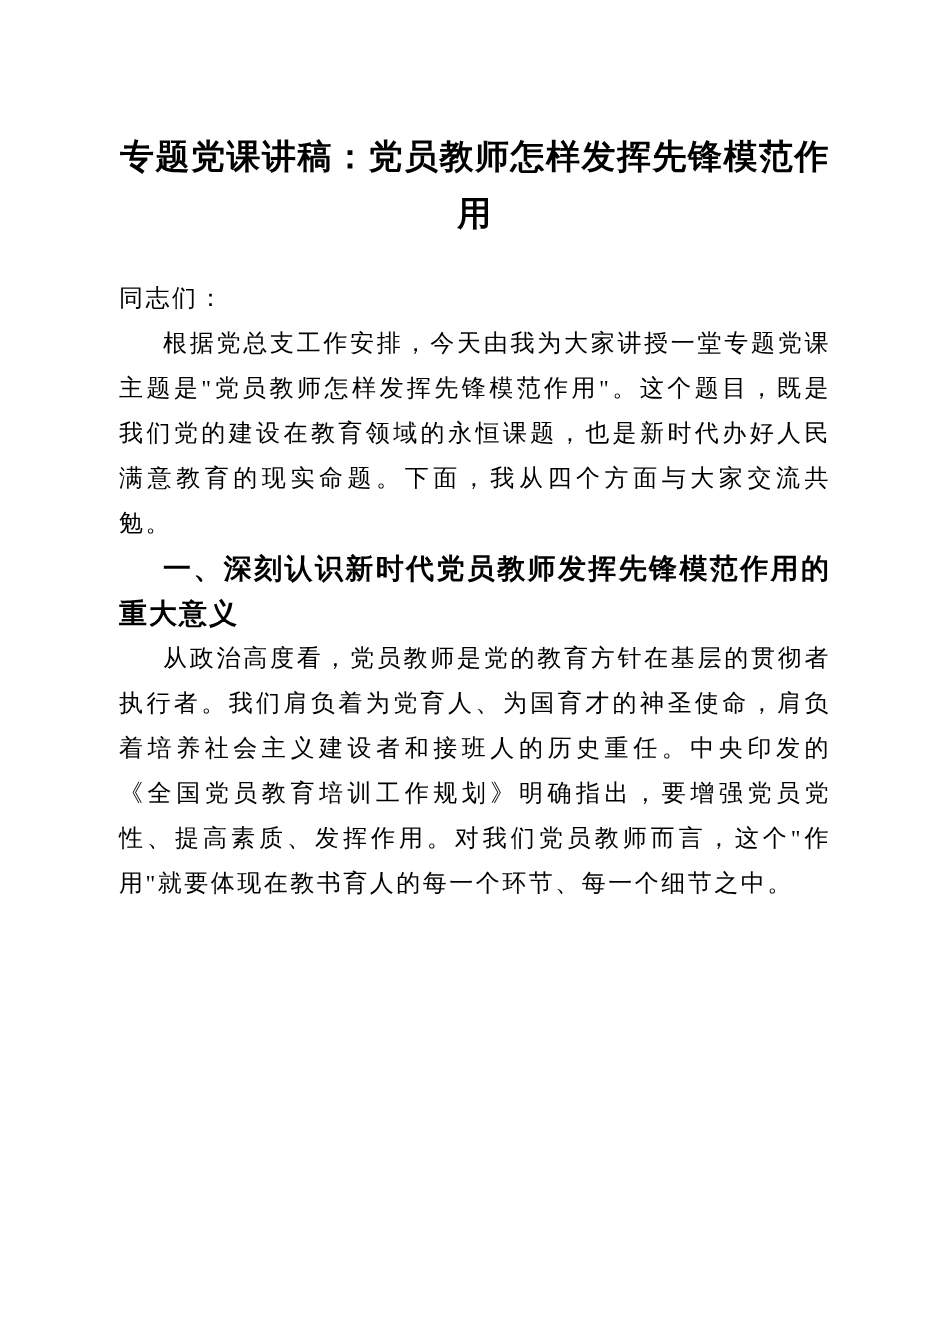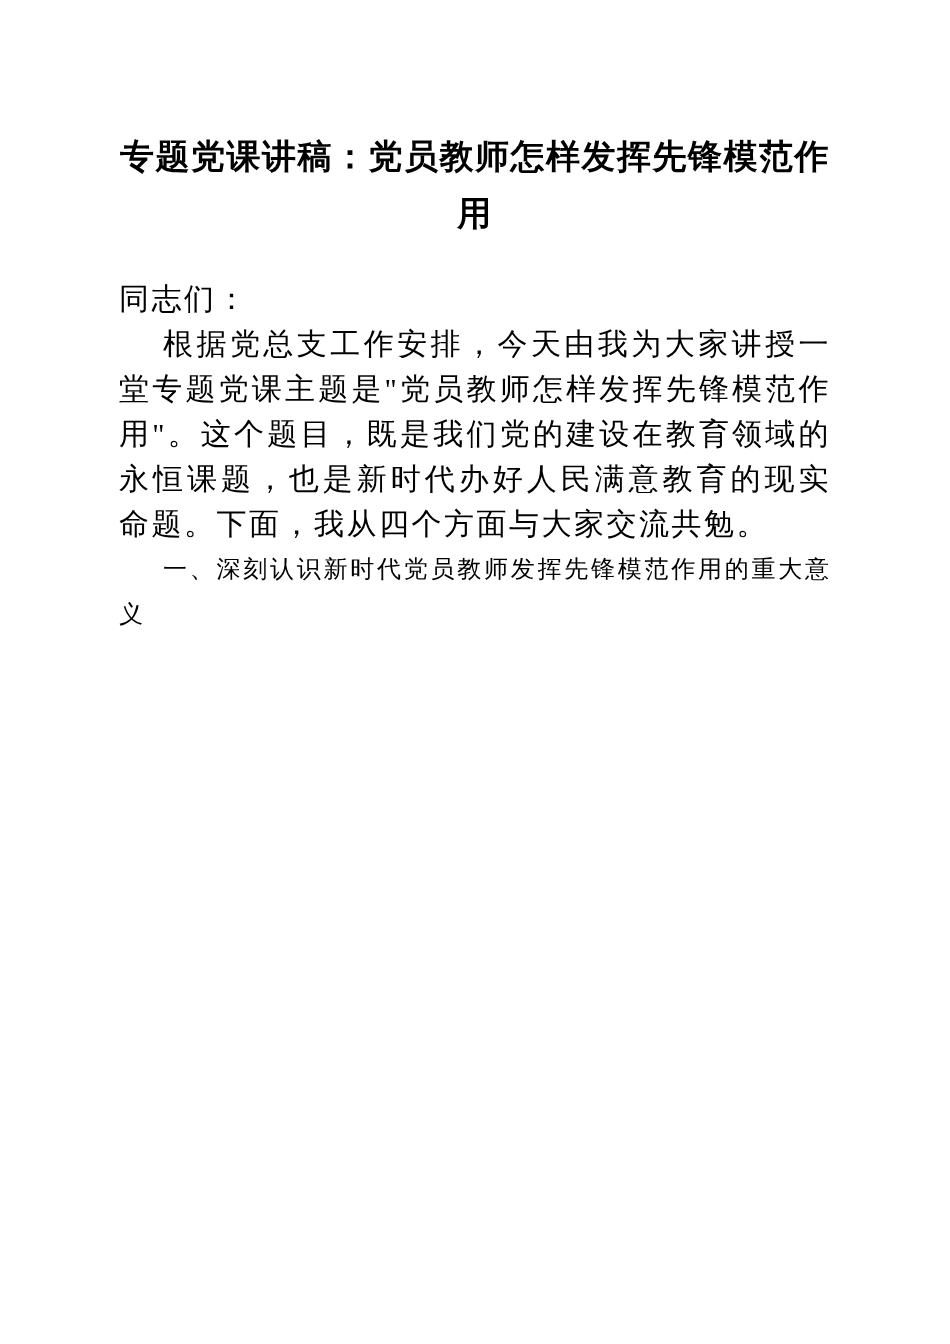--- a/index.html
+++ b/index.html
@@ -22,46 +22,47 @@
     font-weight: bold;
     font-size: 34px;
     line-height: 57px;
     letter-spacing: 1.5px;
     text-align: center;
     margin: 0 0 34px 0;
   }
   .salutation,
   .body-para {
     font-family: "Liberation Serif", "DejaVu Serif", serif;
-    font-size: 30px;
+    font-size: 24px;
     line-height: 45px;
     letter-spacing: 2.5px;
     text-align: justify;
     margin: 0;
   }
   .body-para {
     text-indent: 44px;
   }
   .section-heading {
     font-family: "Liberation Sans", "DejaVu Sans", sans-serif;
-    font-weight: normal;
-    font-size: 24px;
+    font-weight: bold;
+    font-size: 28px;
     line-height: 45px;
     letter-spacing: 2px;
     text-align: justify;
     text-indent: 44px;
     margin: 0;
   }
 </style>
 </head>
 <body>
 
 <div class="page">
   <h1 class="doc-title">专题党课讲稿：党员教师怎样发挥先锋模范作用</h1>
 
   <p class="salutation">同志们：</p>
 
   <p class="body-para">根据党总支工作安排，今天由我为大家讲授一堂专题党课主题是"党员教师怎样发挥先锋模范作用"。这个题目，既是我们党的建设在教育领域的永恒课题，也是新时代办好人民满意教育的现实命题。下面，我从四个方面与大家交流共勉。</p>
 
   <h2 class="section-heading">一、深刻认识新时代党员教师发挥先锋模范作用的重大意义</h2>
 
 
+  <p class="body-para">从政治高度看，党员教师是党的教育方针在基层的贯彻者执行者。我们肩负着为党育人、为国育才的神圣使命，肩负着培养社会主义建设者和接班人的历史重任。中央印发的《全国党员教育培训工作规划》明确指出，要增强党员党性、提高素质、发挥作用。对我们党员教师而言，这个"作用"就要体现在教书育人的每一个环节、每一个细节之中。</p>
 </div>
 
 </body></html>

